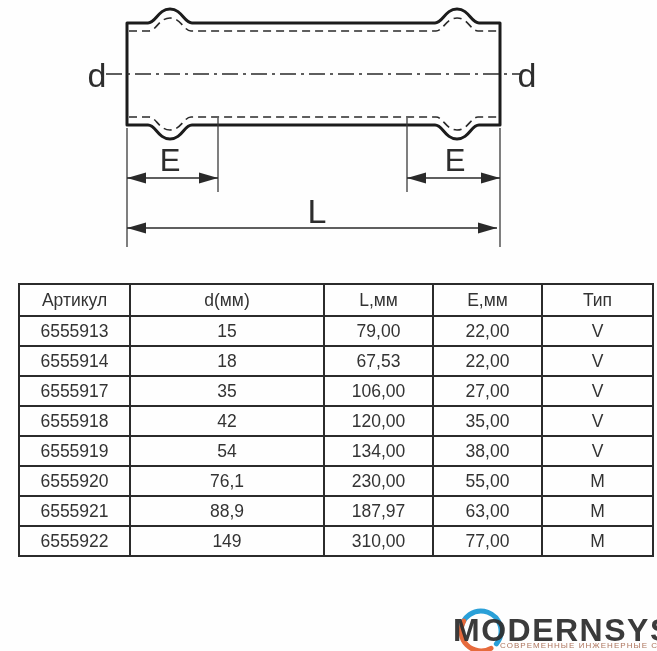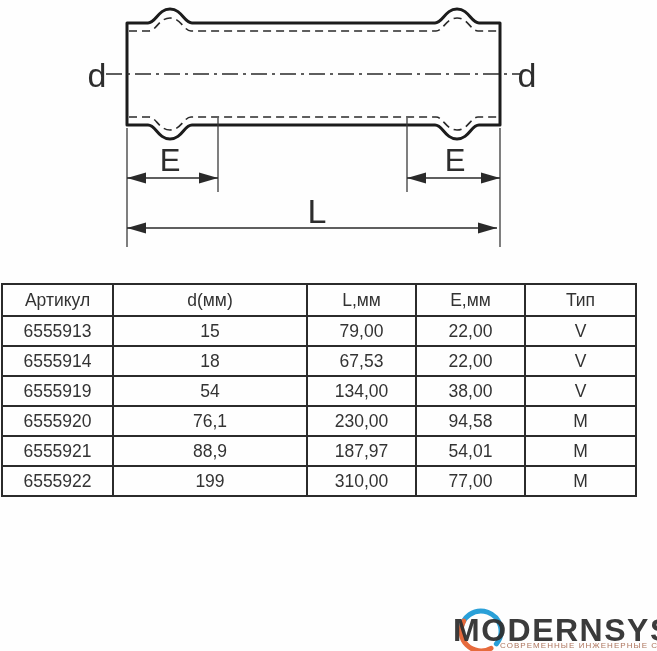--- a/index.html
+++ b/index.html
@@ -6,21 +6,21 @@
   #root {
     position:relative; width:657px; height:651px; overflow:hidden;
     background:#fefefe; font-family:"Liberation Sans", sans-serif;
   }
   
   #drawing { position:absolute; left:0; top:0; }
   .dim-label { font-family:"Liberation Sans", sans-serif; fill:#2d2d2d; }
 
   
   #spec-table {
-    position:absolute; left:1px; top:283px;
+    position:absolute; left:18px; top:283px;
     border-collapse:collapse; table-layout:fixed; width:634px;
     font-family:"Liberation Sans", sans-serif;
     border-radius:9px;
   }
   #spec-table th, #spec-table td {
     border:2px solid #2b2b2b; text-align:center; vertical-align:middle;
     color:#333333; font-size:17.5px; font-weight:400; padding:0;
     background:#fefefe; overflow:hidden; white-space:nowrap;
   }
   #spec-table th { height:30px; }
@@ -109,43 +109,57 @@
           <td>V</td>
         </tr>
         <tr>
           <td>6555914</td>
           <td>18</td>
           <td>67,53</td>
           <td>22,00</td>
           <td>V</td>
         </tr>
         <tr>
+          <td>6555917</td>
+          <td>35</td>
+          <td>106,00</td>
+          <td>27,00</td>
+          <td>V</td>
+        </tr>
+        <tr>
+          <td>6555918</td>
+          <td>42</td>
+          <td>120,00</td>
+          <td>35,00</td>
+          <td>V</td>
+        </tr>
+        <tr>
           <td>6555919</td>
           <td>54</td>
           <td>134,00</td>
           <td>38,00</td>
           <td>V</td>
         </tr>
         <tr>
           <td>6555920</td>
           <td>76,1</td>
           <td>230,00</td>
-          <td>94,58</td>
+          <td>55,00</td>
           <td>M</td>
         </tr>
         <tr>
           <td>6555921</td>
           <td>88,9</td>
           <td>187,97</td>
-          <td>54,01</td>
+          <td>63,00</td>
           <td>M</td>
         </tr>
         <tr>
           <td>6555922</td>
-          <td>199</td>
+          <td>149</td>
           <td>310,00</td>
           <td>77,00</td>
           <td>M</td>
         </tr>
       </tbody>
   </table>
 
   <div id="watermark">
     <svg id="wm-circle" width="46" height="46" viewBox="0 0 46 46">
       <path d="M3,23 A20,20 0 1 1 38.4,35.8" fill="none" stroke="#2aa0d8" stroke-width="5" stroke-linecap="round"></path>

